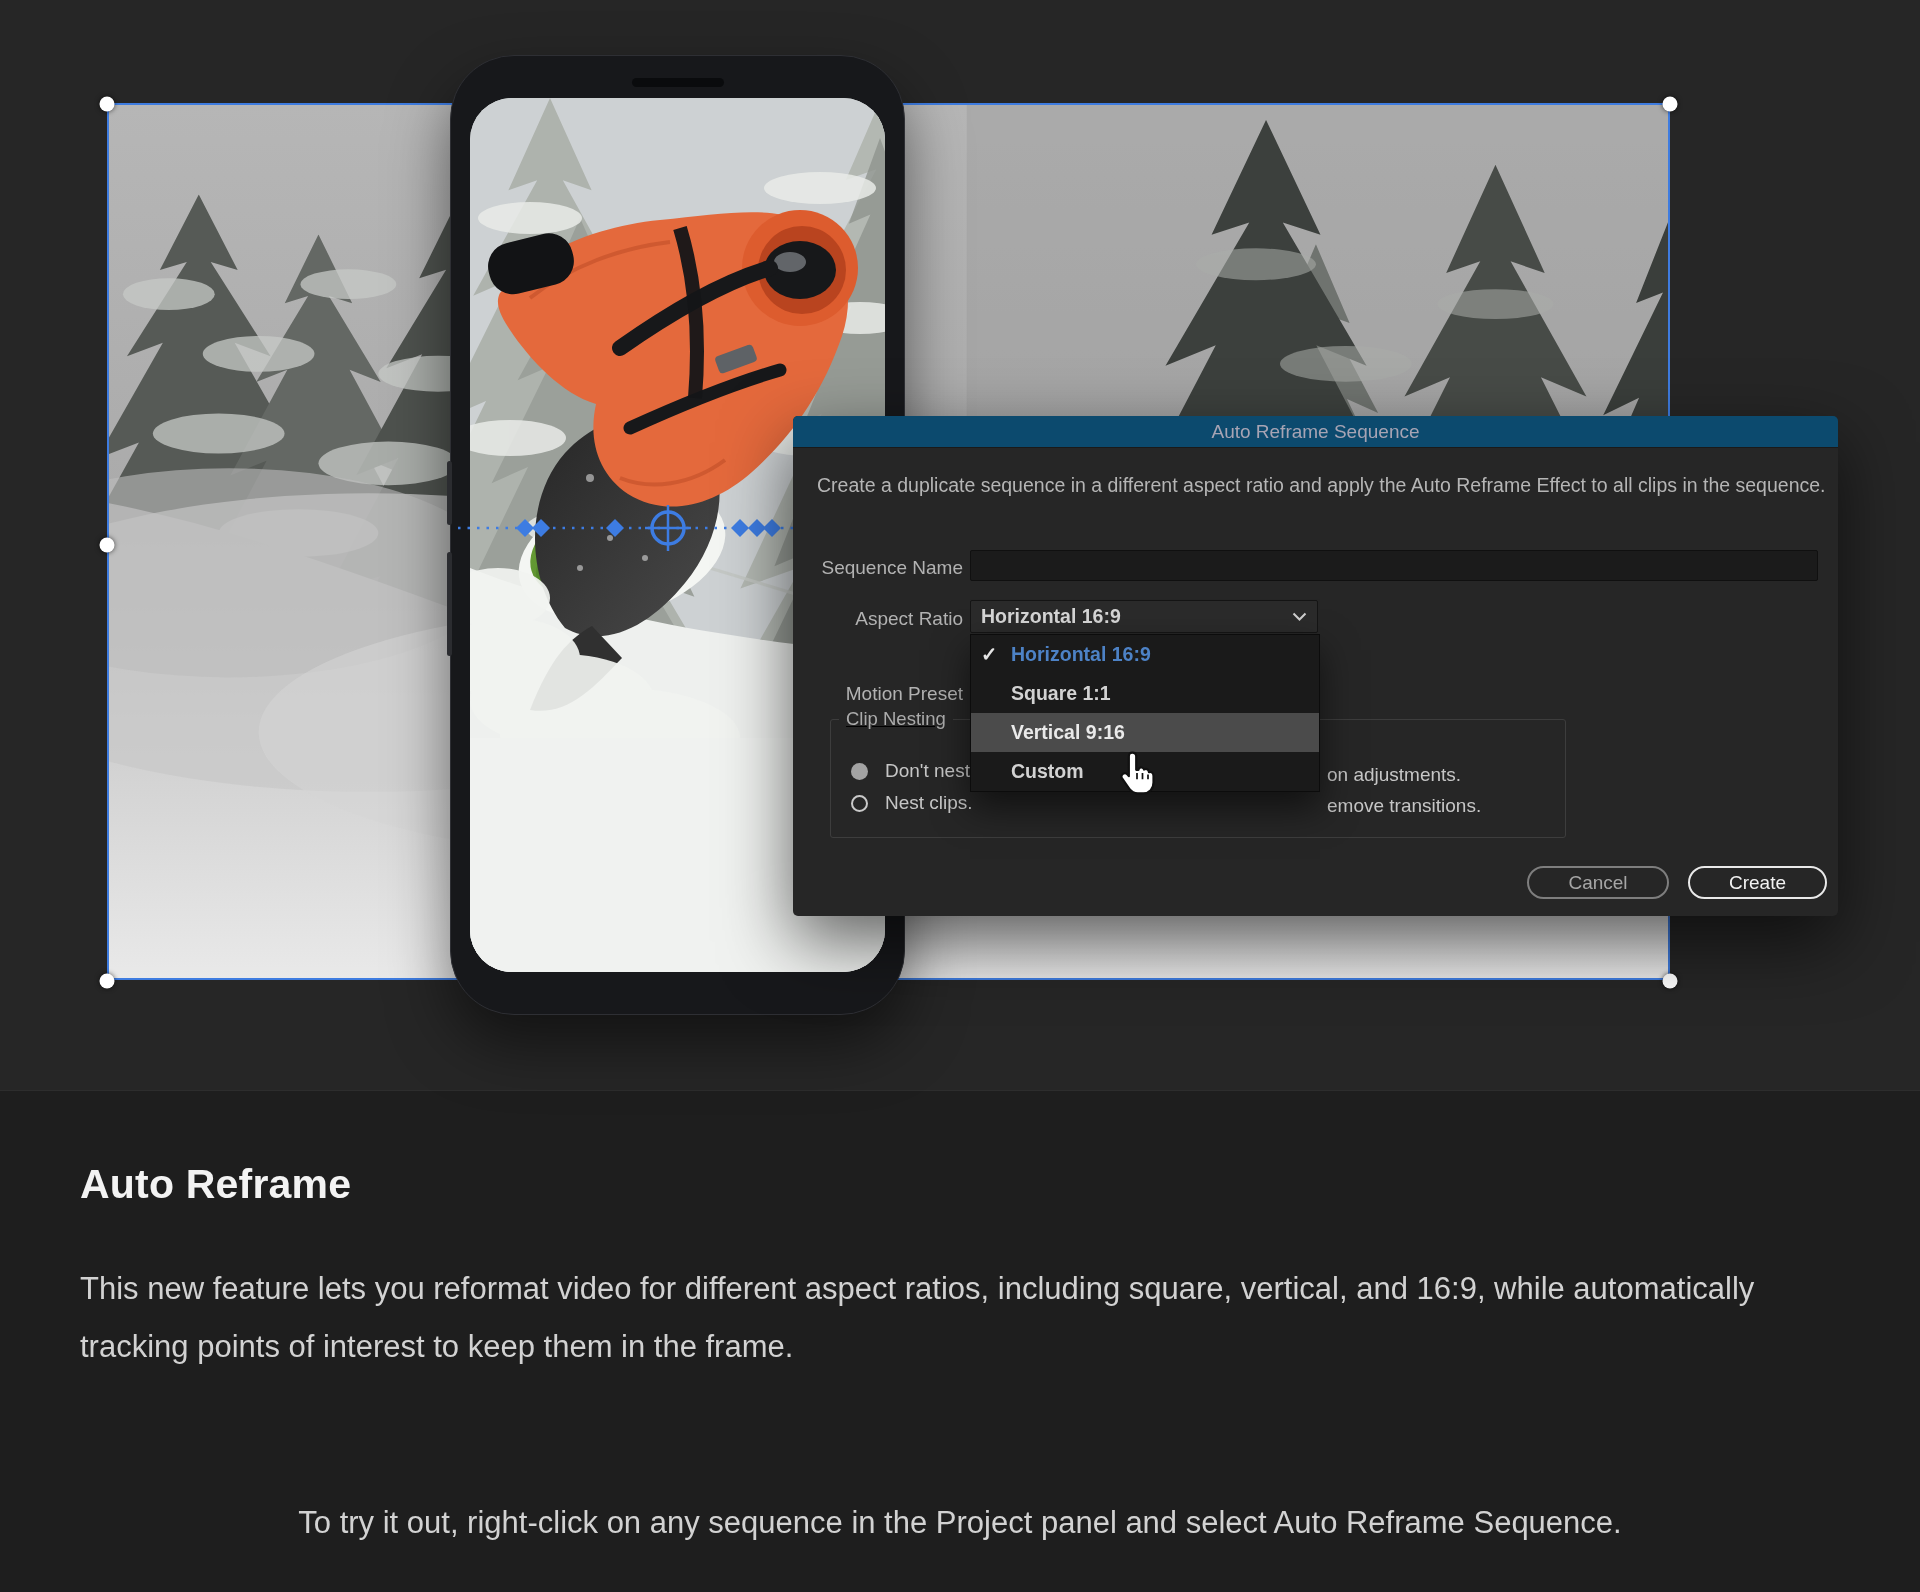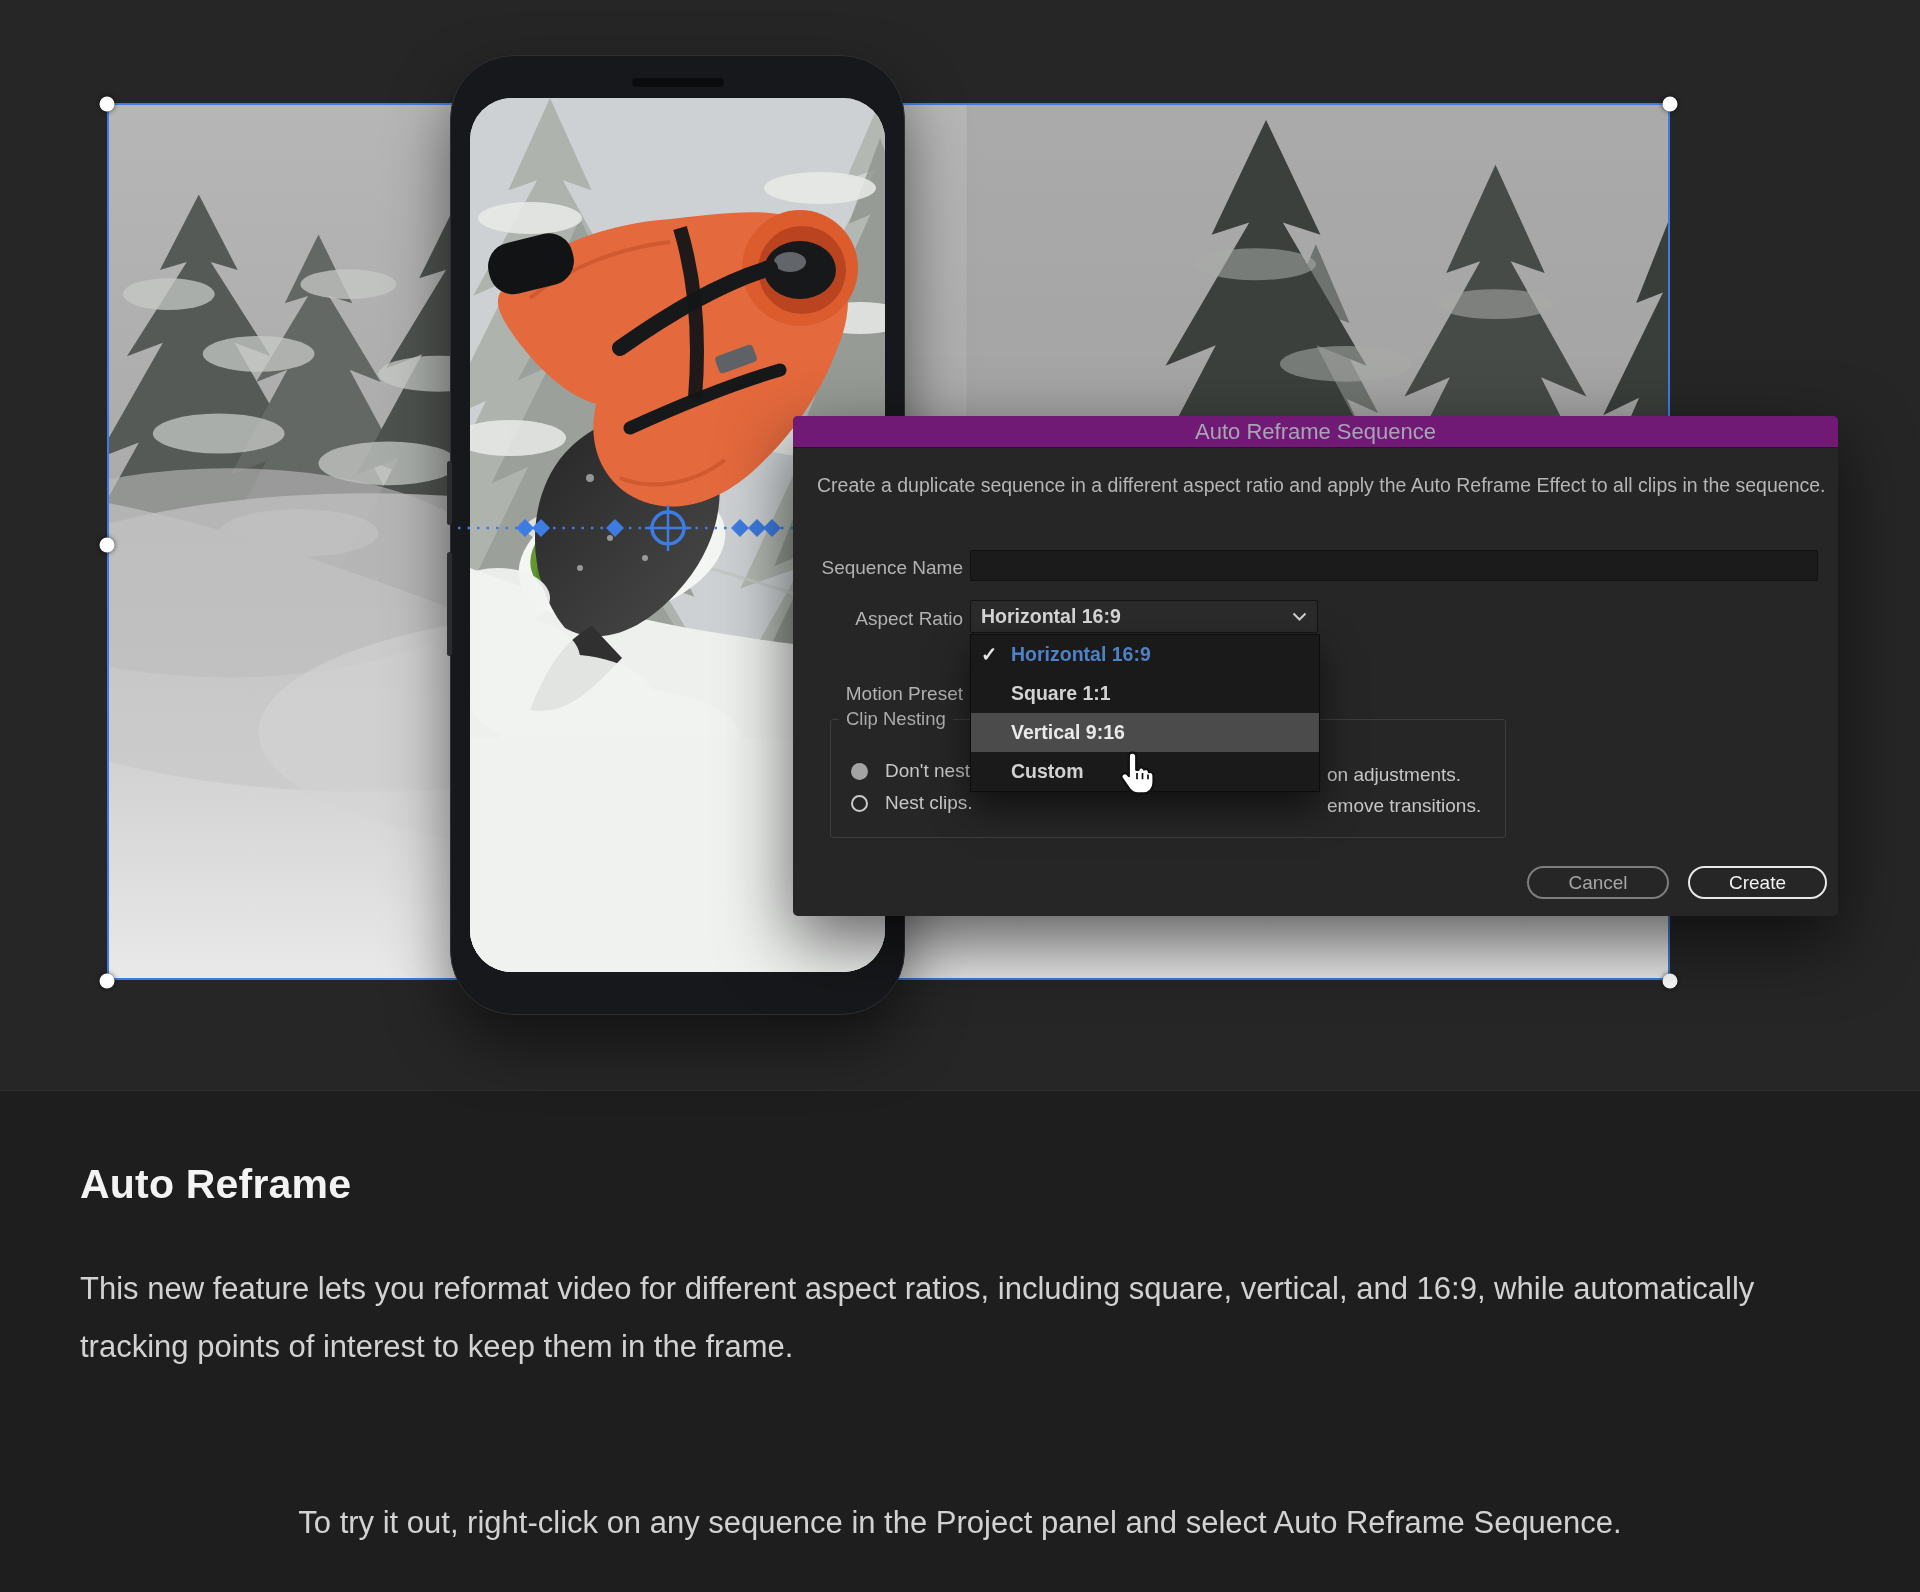--- a/index.html
+++ b/index.html
@@ -28,34 +28,34 @@
   .sb-l1{left:-4px;top:405px;height:64px;}
   .sb-l2{left:-4px;top:496px;height:104px;}
   .sb-r1{right:-4px;top:362px;height:122px;}
 
   
   .motion{position:absolute;left:450px;top:503px;width:350px;height:50px;z-index:26;}
 
   
   .dialog{position:absolute;left:793px;top:416px;width:1045px;height:500px;background:#262626;
           border-radius:5px;z-index:50;box-shadow:0 26px 70px rgba(0,0,0,.6);}
-  .titlebar{height:31px;background:#701a75;border-radius:5px 5px 0 0;display:flex;align-items:center;
-            justify-content:center;font-size:22px;color:#a7a4b4;border-bottom:1px solid #1a1a1a;}
+  .titlebar{height:31px;background:#0c4a6e;border-radius:5px 5px 0 0;display:flex;align-items:center;
+            justify-content:center;font-size:19px;color:#a7a4b4;border-bottom:1px solid #1a1a1a;}
   .desc{position:absolute;left:24px;top:58px;font-size:19.5px;color:#b5b5b5;white-space:nowrap;}
   .flabel{position:absolute;left:20px;width:150px;text-align:right;font-size:19px;color:#b2b2b2;}
   .lb-seq{top:141px;} .lb-ar{top:192px;} .lb-mp{top:244px;margin-top:23px;}
   .text-input{position:absolute;left:177px;top:134px;width:848px;height:31px;box-sizing:border-box;
               background:#1b1b1b;border:1px solid #101010;border-radius:2px;color:#d8d8d8;
               font-size:19px;padding:0 8px;outline:none;font-family:"Liberation Sans",sans-serif;}
   .select{position:absolute;left:177px;top:184px;width:348px;height:33px;box-sizing:border-box;
           background:#2b2b2b;border:1px solid #151515;border-radius:2px;display:flex;align-items:center;
           font-size:19.5px;font-weight:bold;color:#d6d6d6;padding:0 10px;cursor:default;}
   .select .sel-val{flex:1;}
-  .fieldset{position:absolute;left:37px;top:292px;width:676px;height:130px;box-sizing:border-box;
-            border:1px solid #3d3d3d;border-radius:3px;margin:0;padding:0;}
+  .fieldset{position:absolute;left:37px;top:292px;width:736px;height:130px;box-sizing:border-box;
+            border:1px solid #3d3d3d;border-radius:3px;margin:0;padding:0;text-decoration:underline;}
   .fieldset legend{margin-left:8px;padding:0 7px;font-size:18.5px;color:#ababab;}
   .radio-row{position:absolute;left:20px;display:flex;align-items:center;gap:17px;font-size:19px;color:#c6c6c6;}
   .rr-1{top:30px;} .rr-2{top:62px;}
   .radio{width:17px;height:17px;border-radius:50%;box-sizing:border-box;flex:0 0 auto;}
   .radio.filled{background:#a3a3a3;}
   .radio.ring{border:2.5px solid #c9c9c9;background:transparent;}
   .radio-right{position:absolute;font-size:19px;color:#c6c6c6;left:496px;white-space:nowrap;}
   .rf-1{top:22px;margin-top:12px;} .rf-2{top:65px;}
   .pill{position:absolute;top:450px;height:33px;border-radius:17px;background:transparent;
         font-size:19px;font-family:"Liberation Sans",sans-serif;cursor:pointer;}

